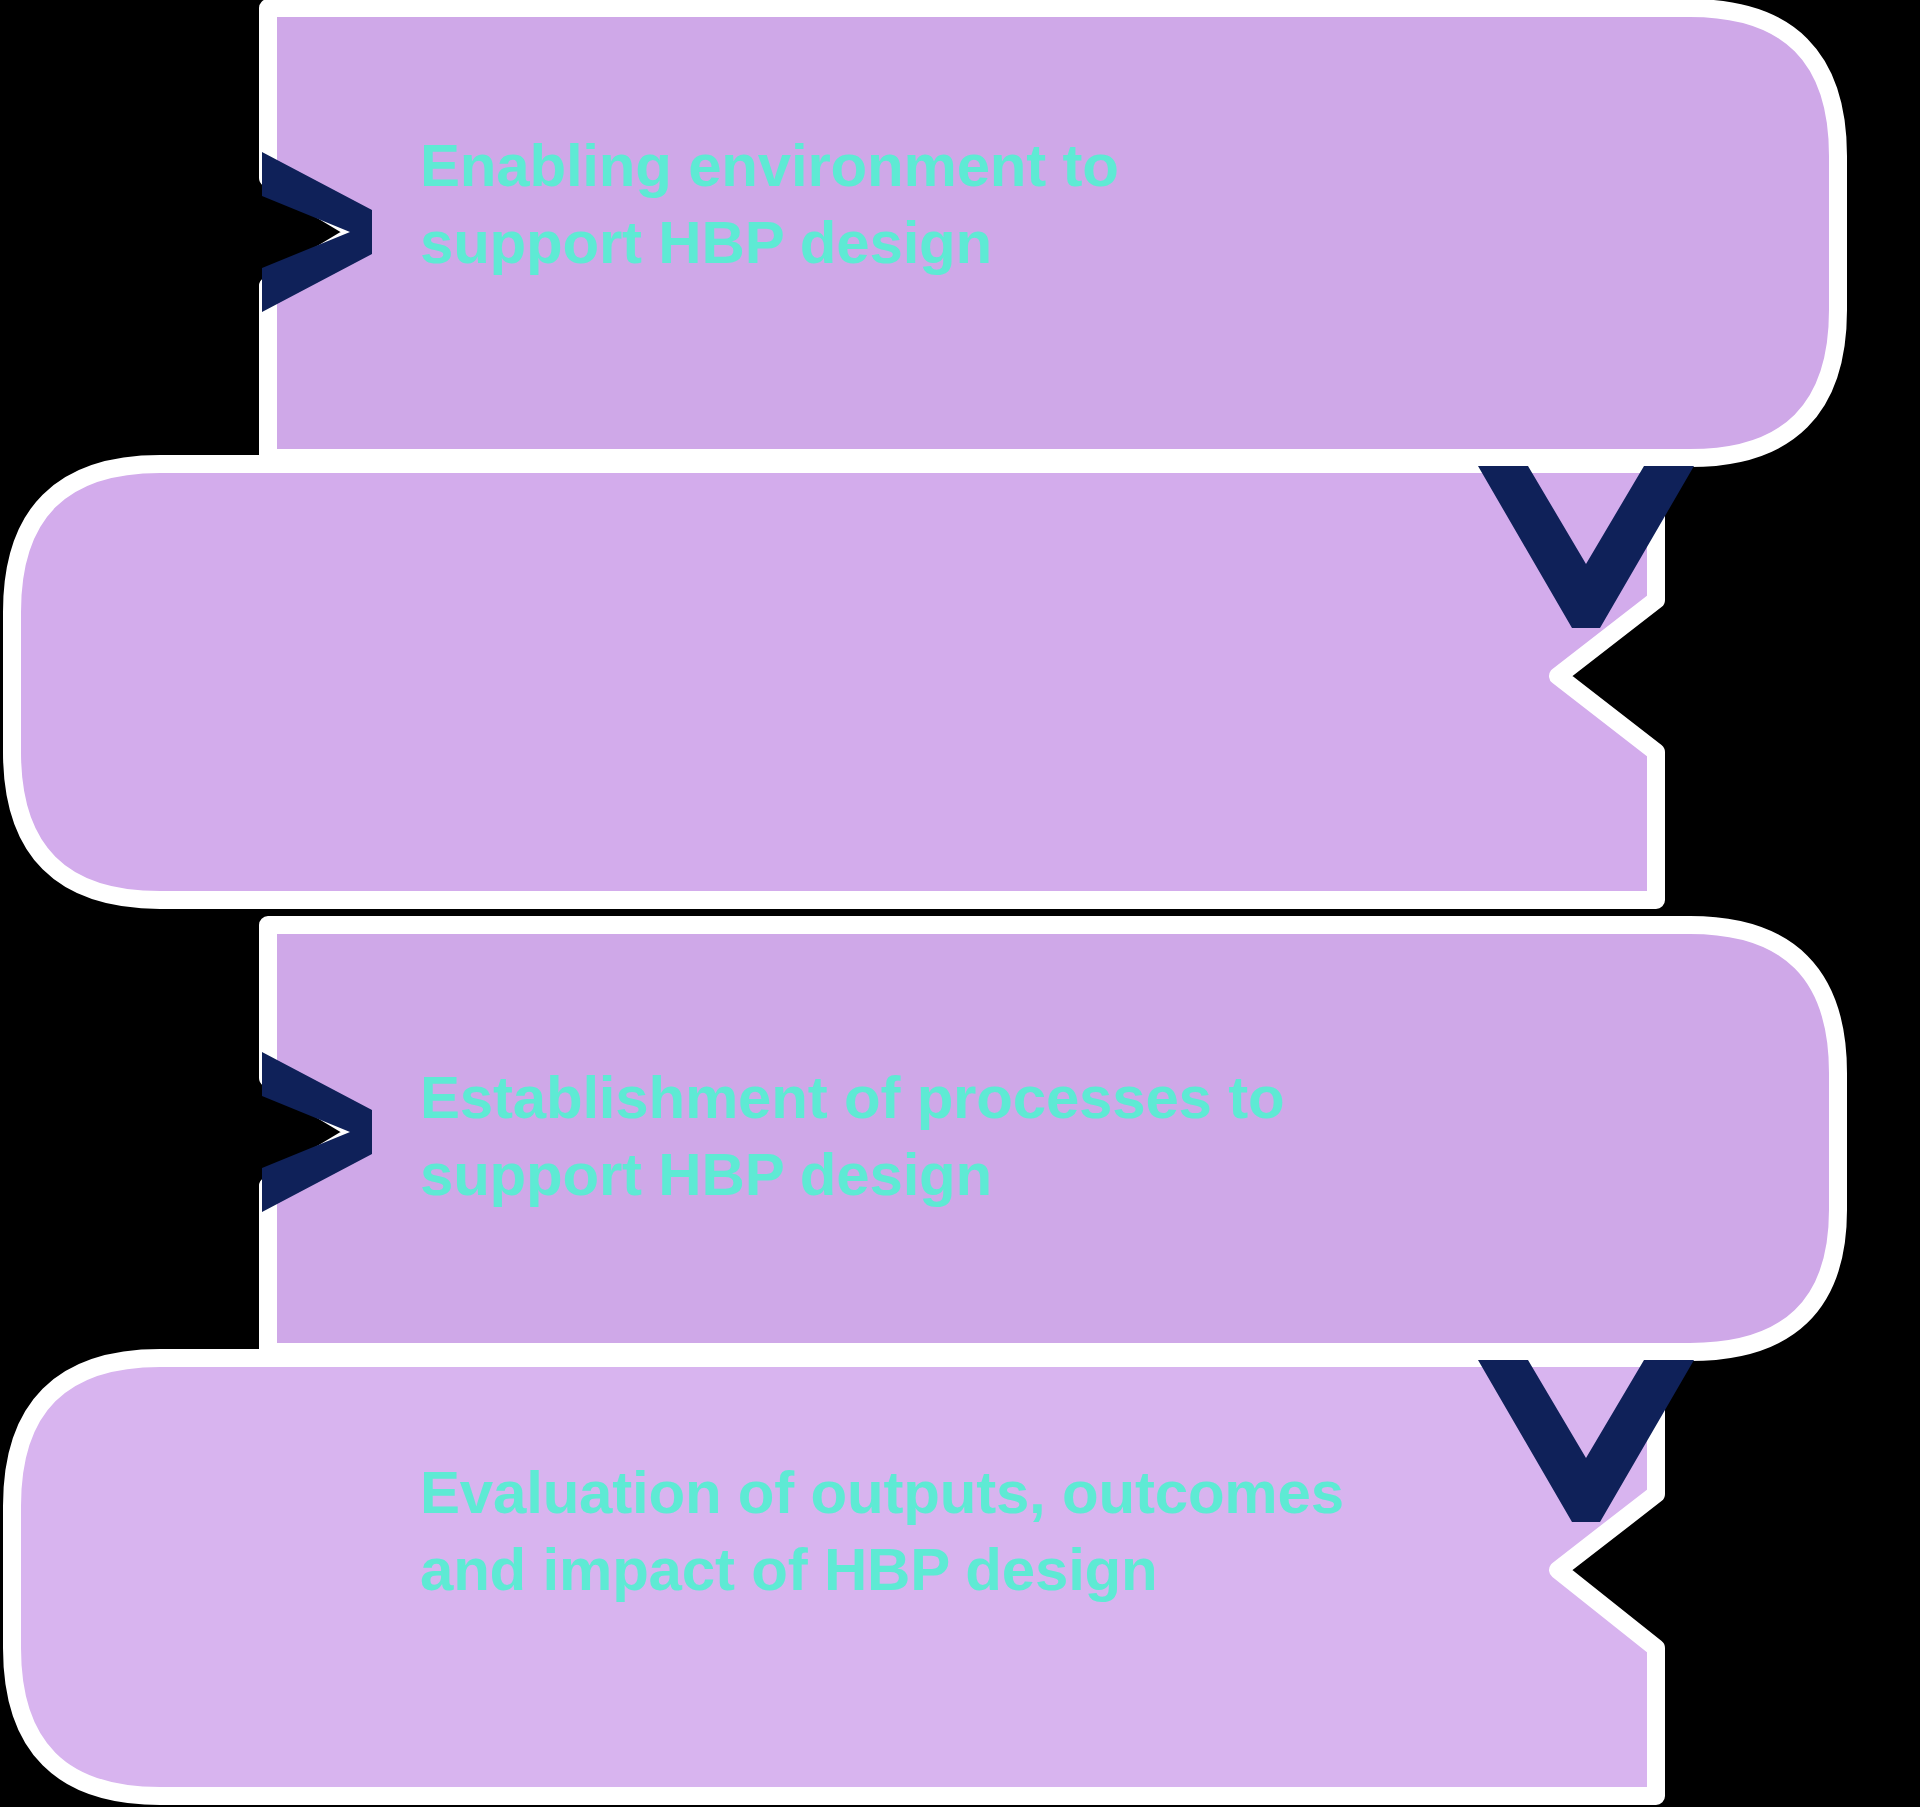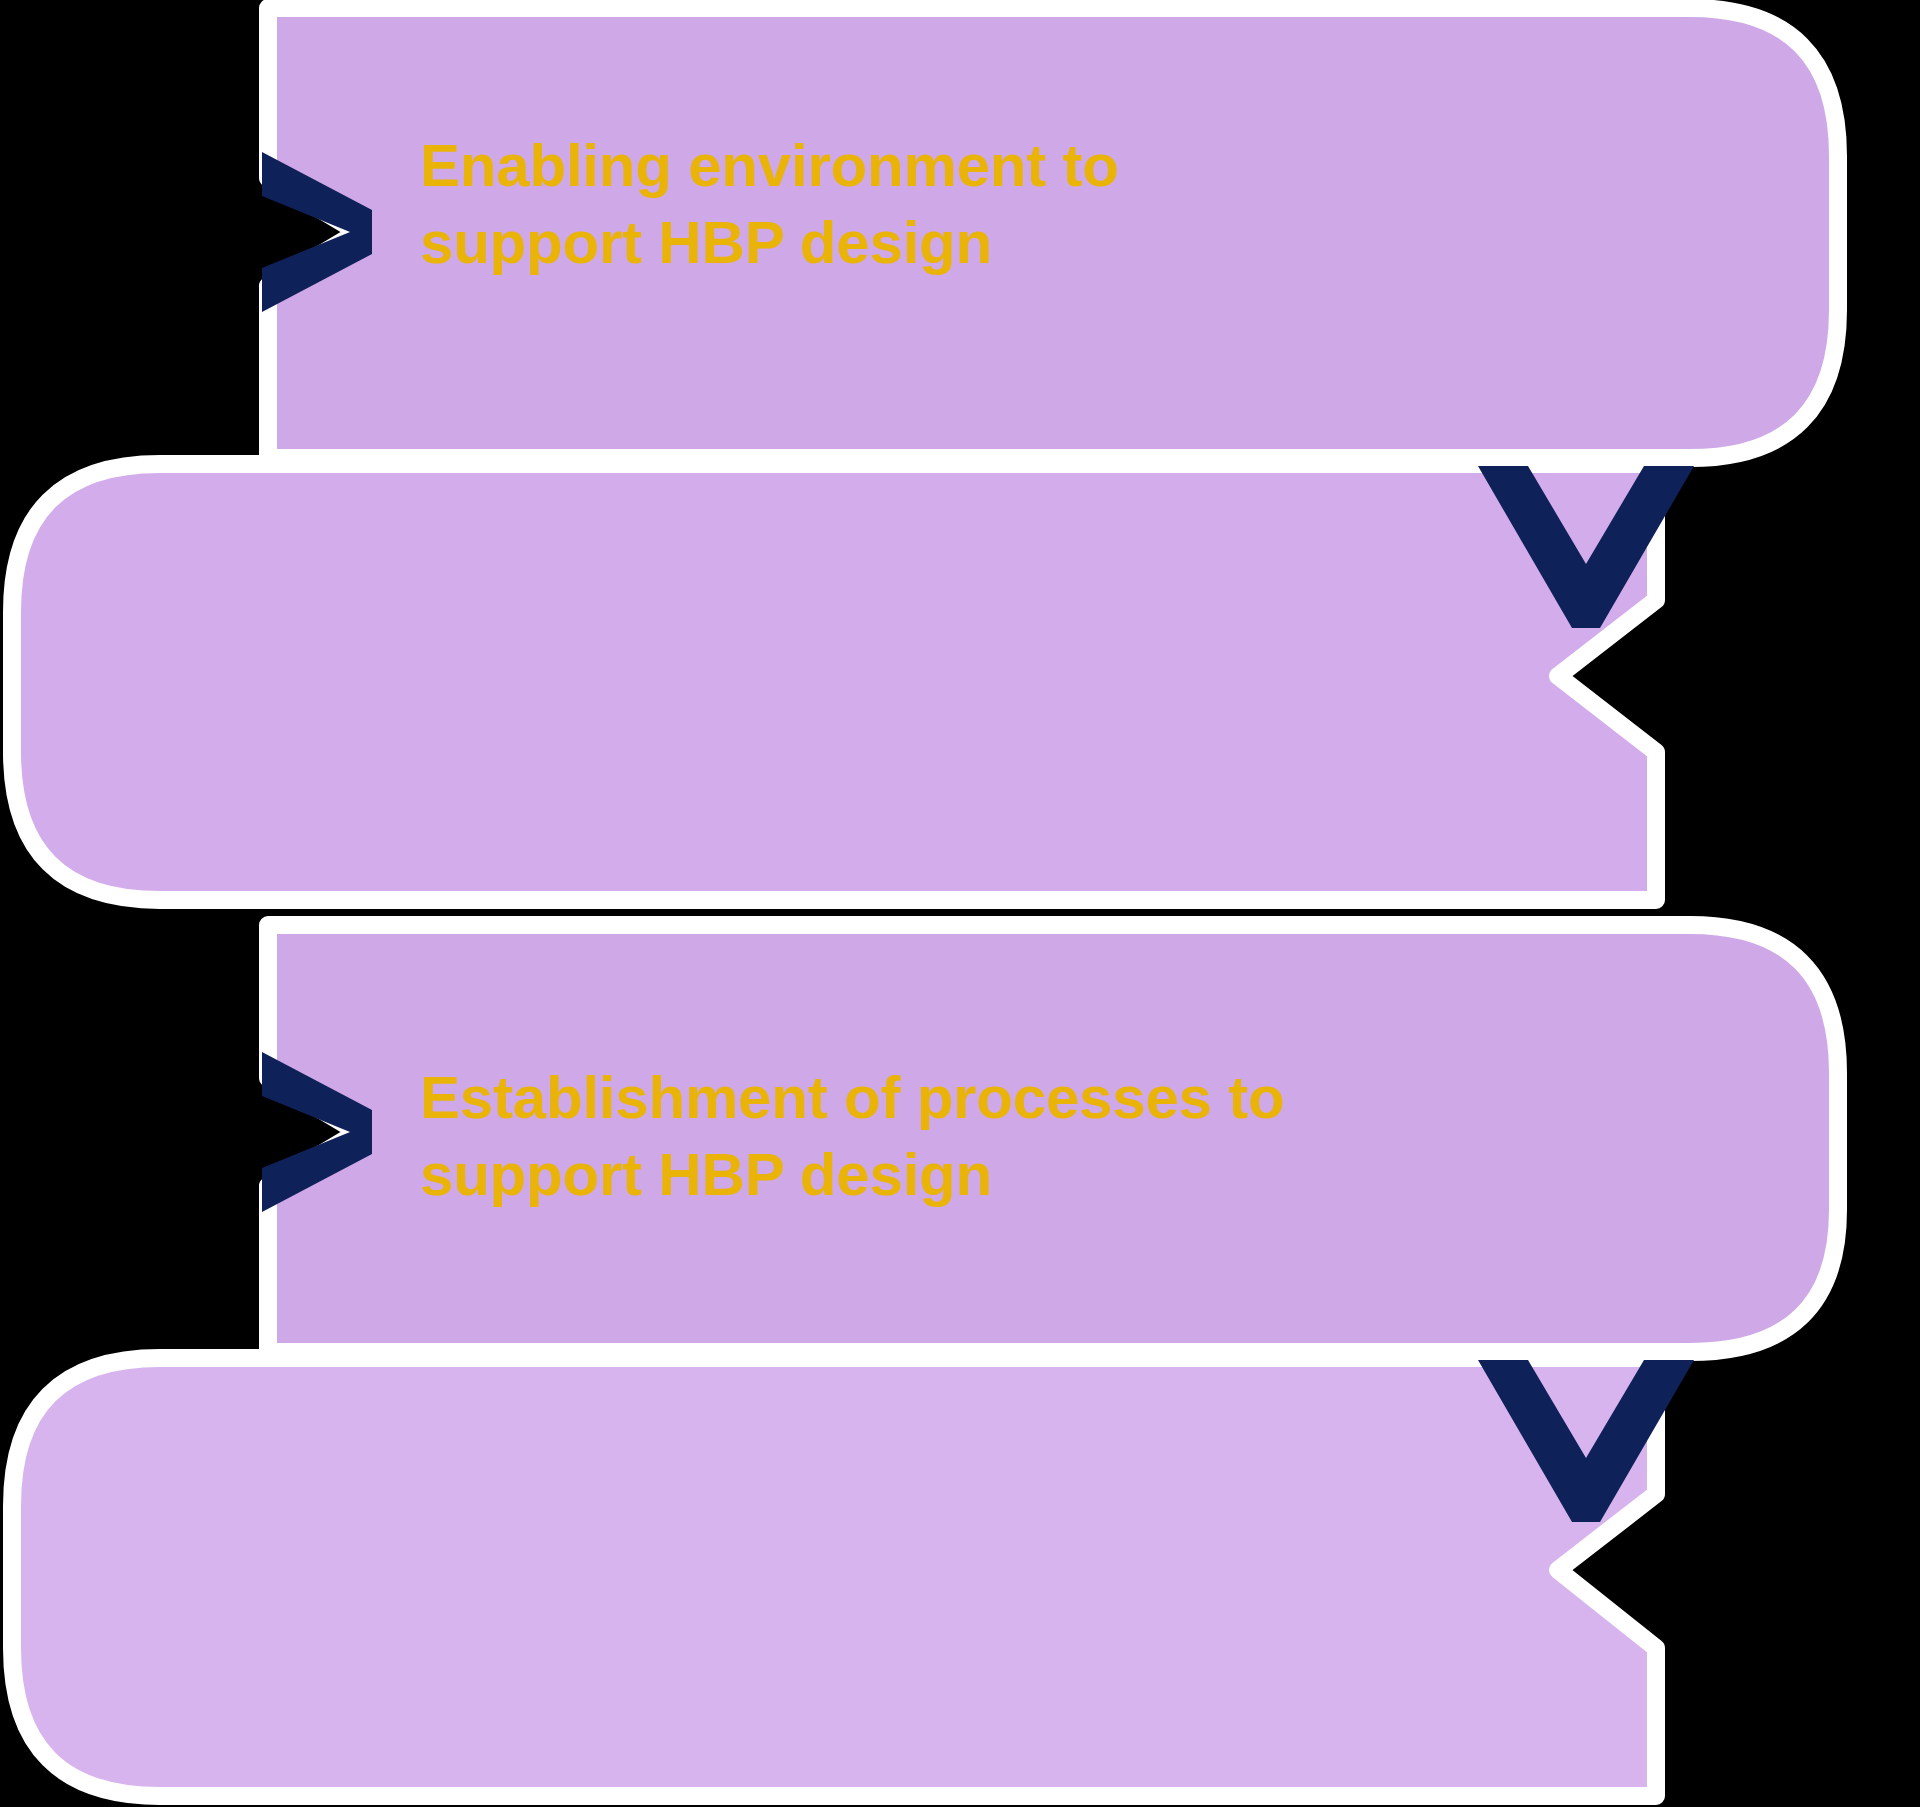--- a/index.html
+++ b/index.html
@@ -22,21 +22,21 @@
   #flow-svg {
     position: absolute;
     left: 0;
     top: 0;
     width: 1920px;
     height: 1807px;
     display: block;
   }
   .step-label {
     position: absolute;
-    color: #eab308;
+    color: #5eead4;
     font-family: "Liberation Sans", sans-serif;
     font-weight: 700;
     font-size: 60px;
     line-height: 1.28;
     letter-spacing: -0.2px;
     white-space: pre-line;
     pointer-events: none;
   }
   #label-1 { left: 420px; top: 128px;  width: 900px; }
   #label-2 { left: 420px; top: 570px;  width: 900px; }
@@ -139,14 +139,16 @@
 
   </svg>
 
   <div class="step-label" id="label-1">Enabling environment to
 support HBP design</div>
 
 
   <div class="step-label" id="label-3">Establishment of processes to
 support HBP design</div>
 
+  <div class="step-label" id="label-4">Evaluation of outputs, outcomes
+and impact of HBP design</div>
 
 </div>
 
 </body></html>

